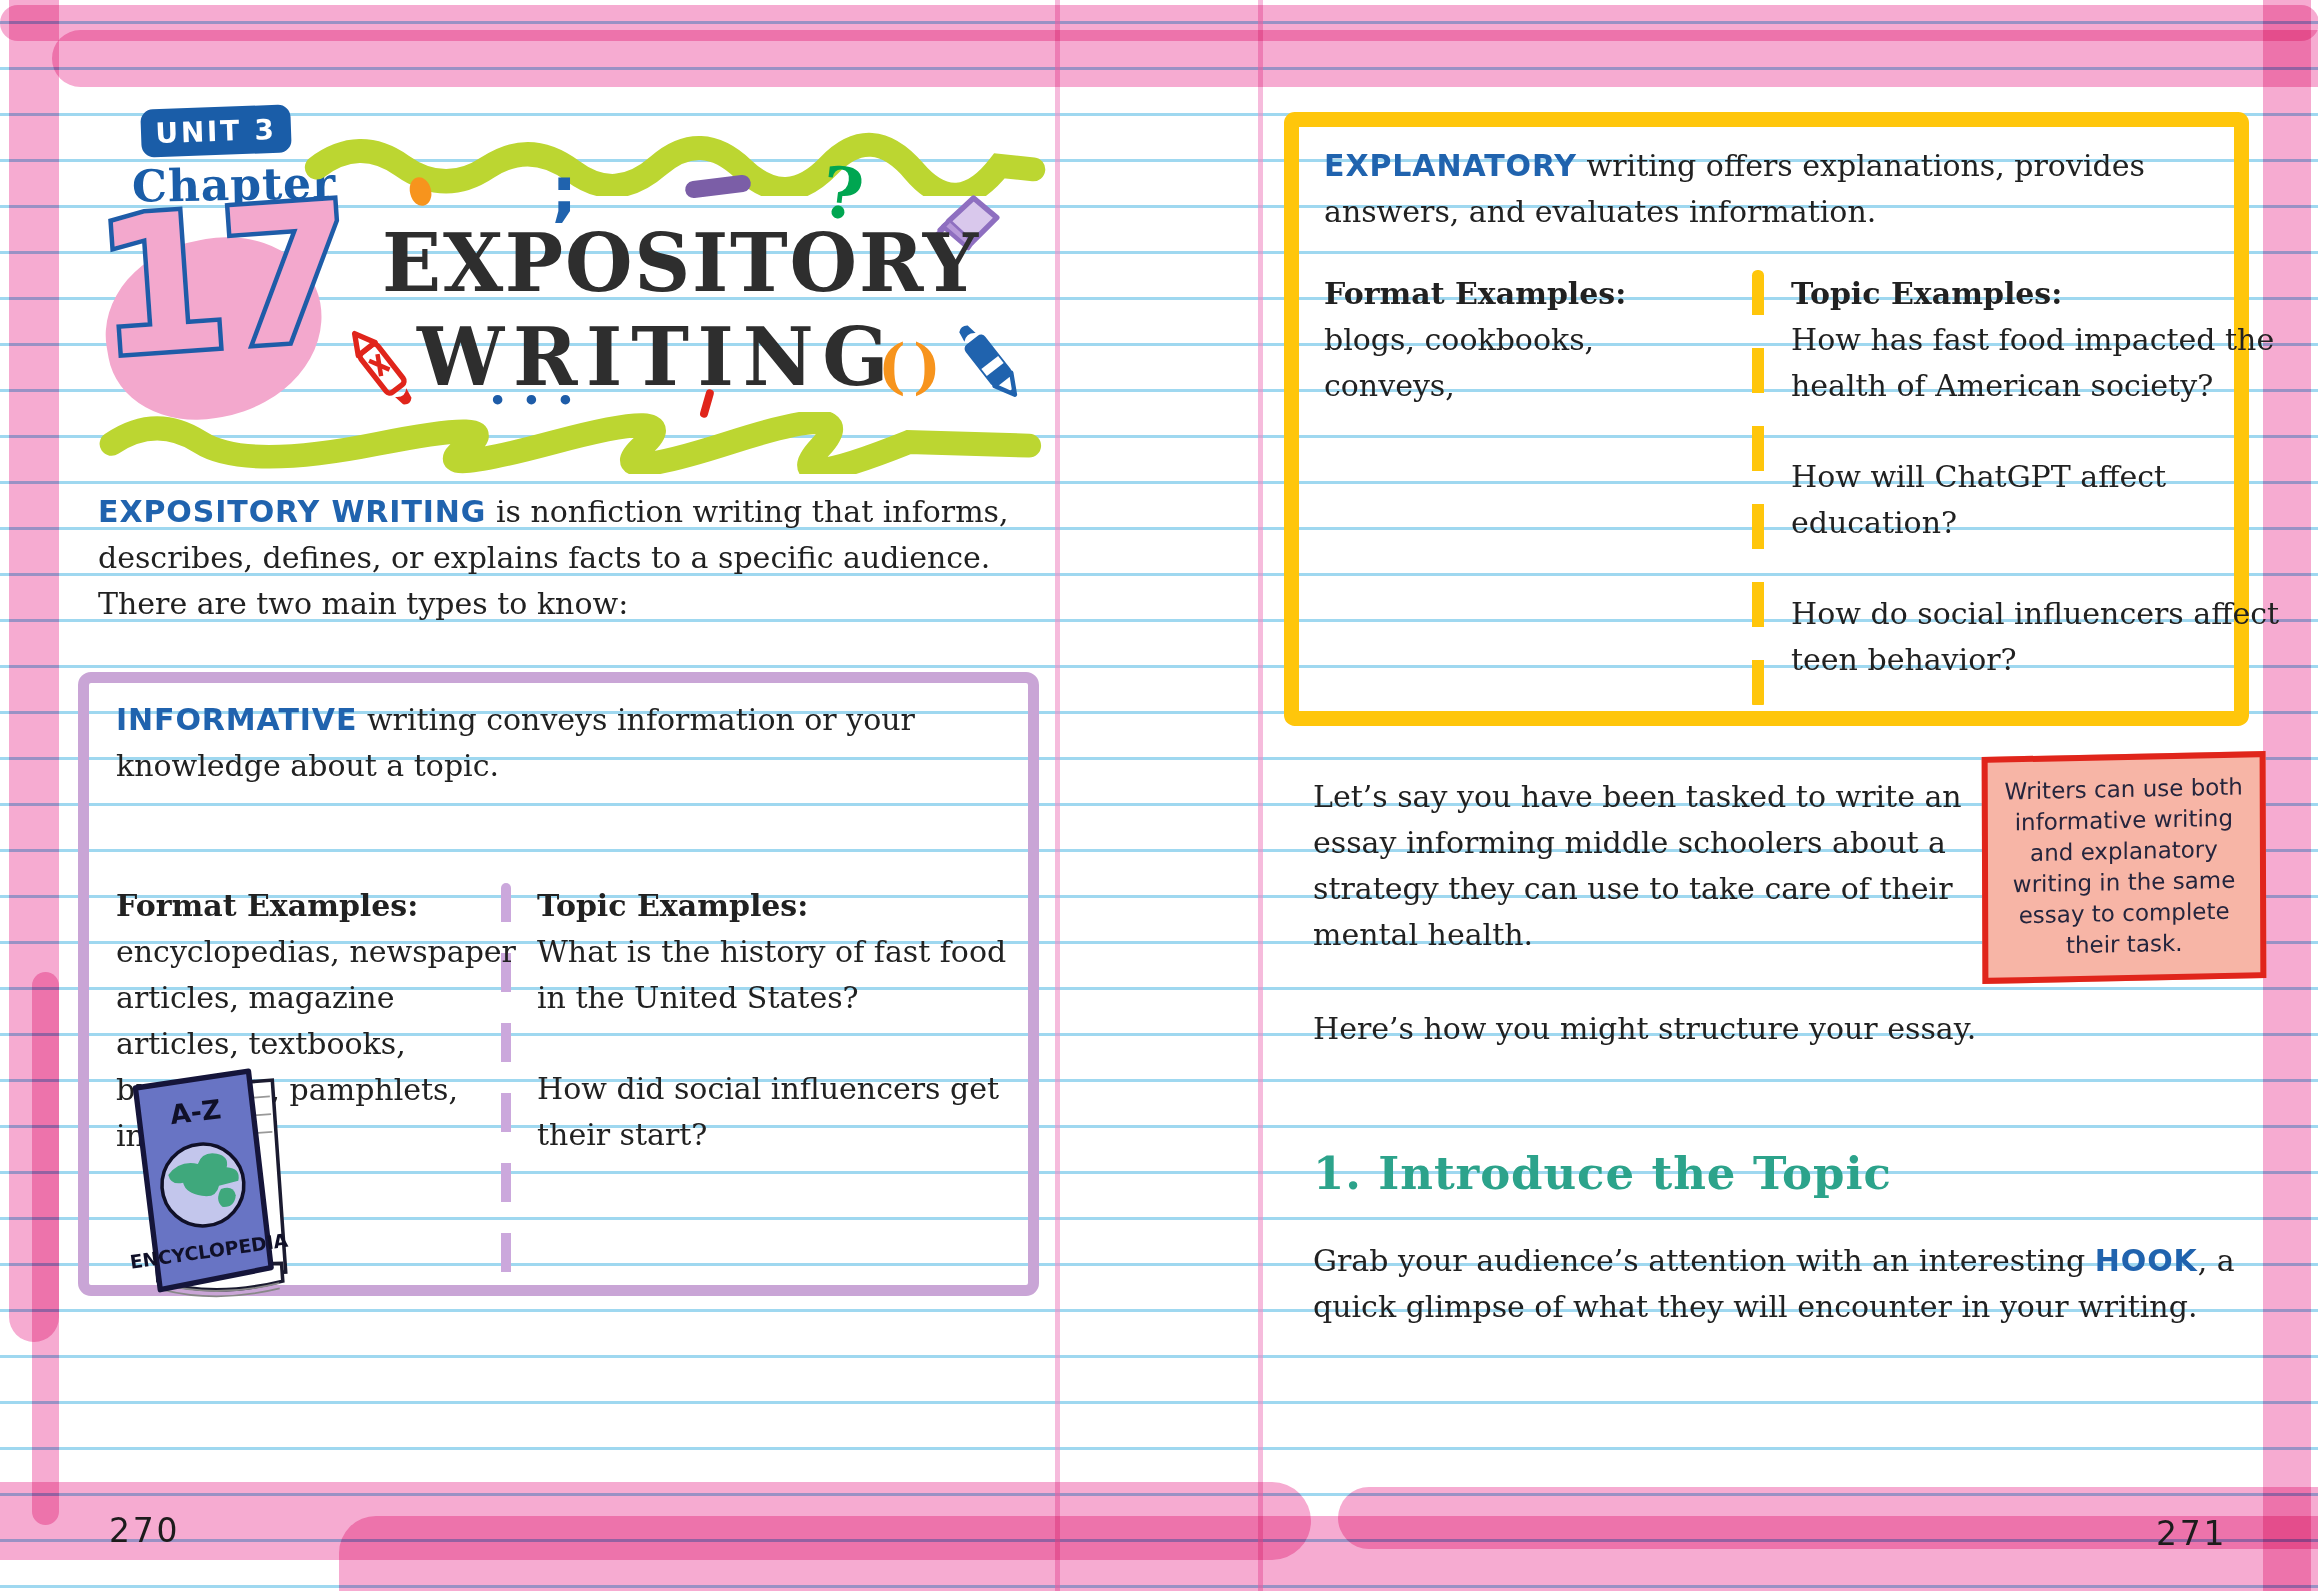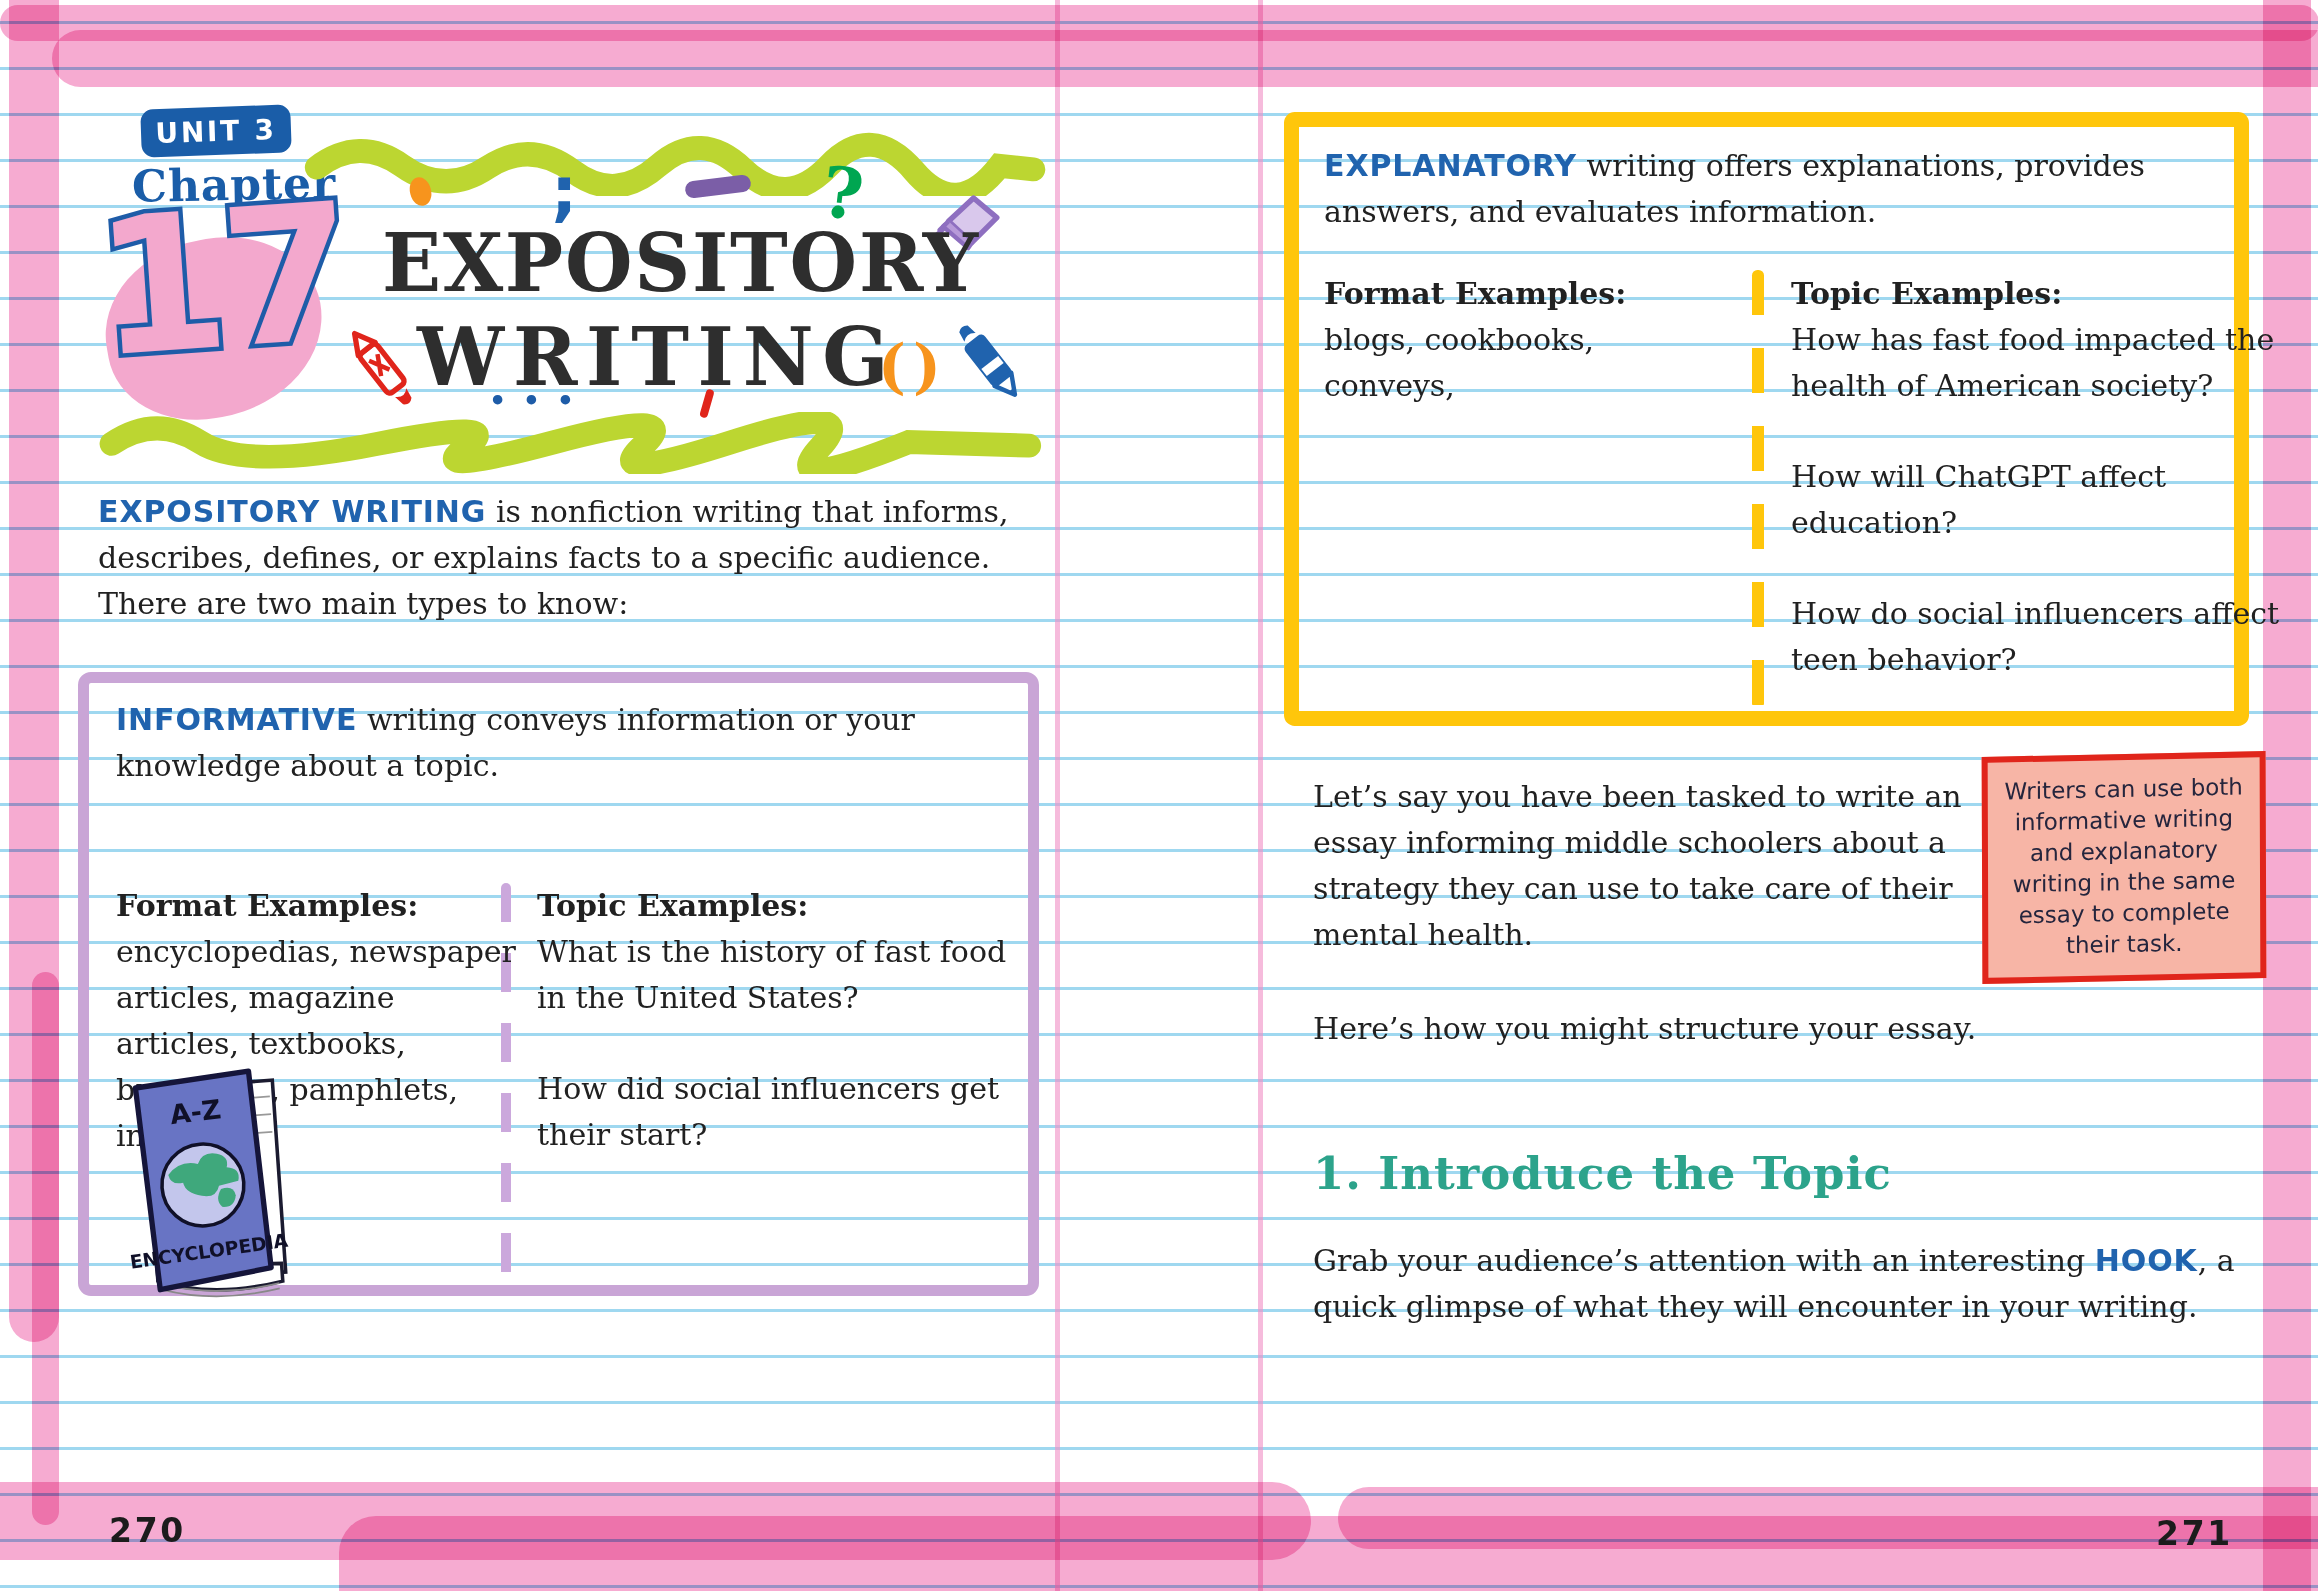--- a/index.html
+++ b/index.html
@@ -40,21 +40,21 @@
   .dash-v-yellow{position:absolute;width:11.6px;border-radius:5.4px;
     background:repeating-linear-gradient(to bottom,#ffc60b 0 45px,transparent 45px 78px);}
   
   .sticky{position:absolute;left:1982px;top:754px;width:284px;min-height:175px;box-sizing:border-box;
           background:#f7b5a6;border:6.2px solid #e0251b;transform:rotate(-1.2deg) skewX(-1deg);
           padding:14.3px 9px;display:flex;align-items:center;justify-content:center;}
   .sticky-text{font-family:"DejaVu Sans",sans-serif;font-size:23px;line-height:31px;
                text-align:center;color:#25253d;font-weight:500;}
   .section-head{position:absolute;left:1313px;top:1147px;font-family:"DejaVu Serif",serif;
                 font-weight:bold;font-size:45px;color:#2ca38b;letter-spacing:0.9px;}
-  .page-num{position:absolute;font-family:"DejaVu Sans",sans-serif;font-weight:bold;
+  .page-num{position:absolute;font-family:"DejaVu Sans",sans-serif;font-weight:normal;
             font-size:33px;color:#1c1c1c;letter-spacing:2.7px;z-index:6;text-align:center;}
   .decor{position:absolute;}
   .col-head{font-weight:bold;}
   .topic-item{margin-bottom:45px;}
 </style>
 </head>
 <body>
 
 <div id="stage">
 

